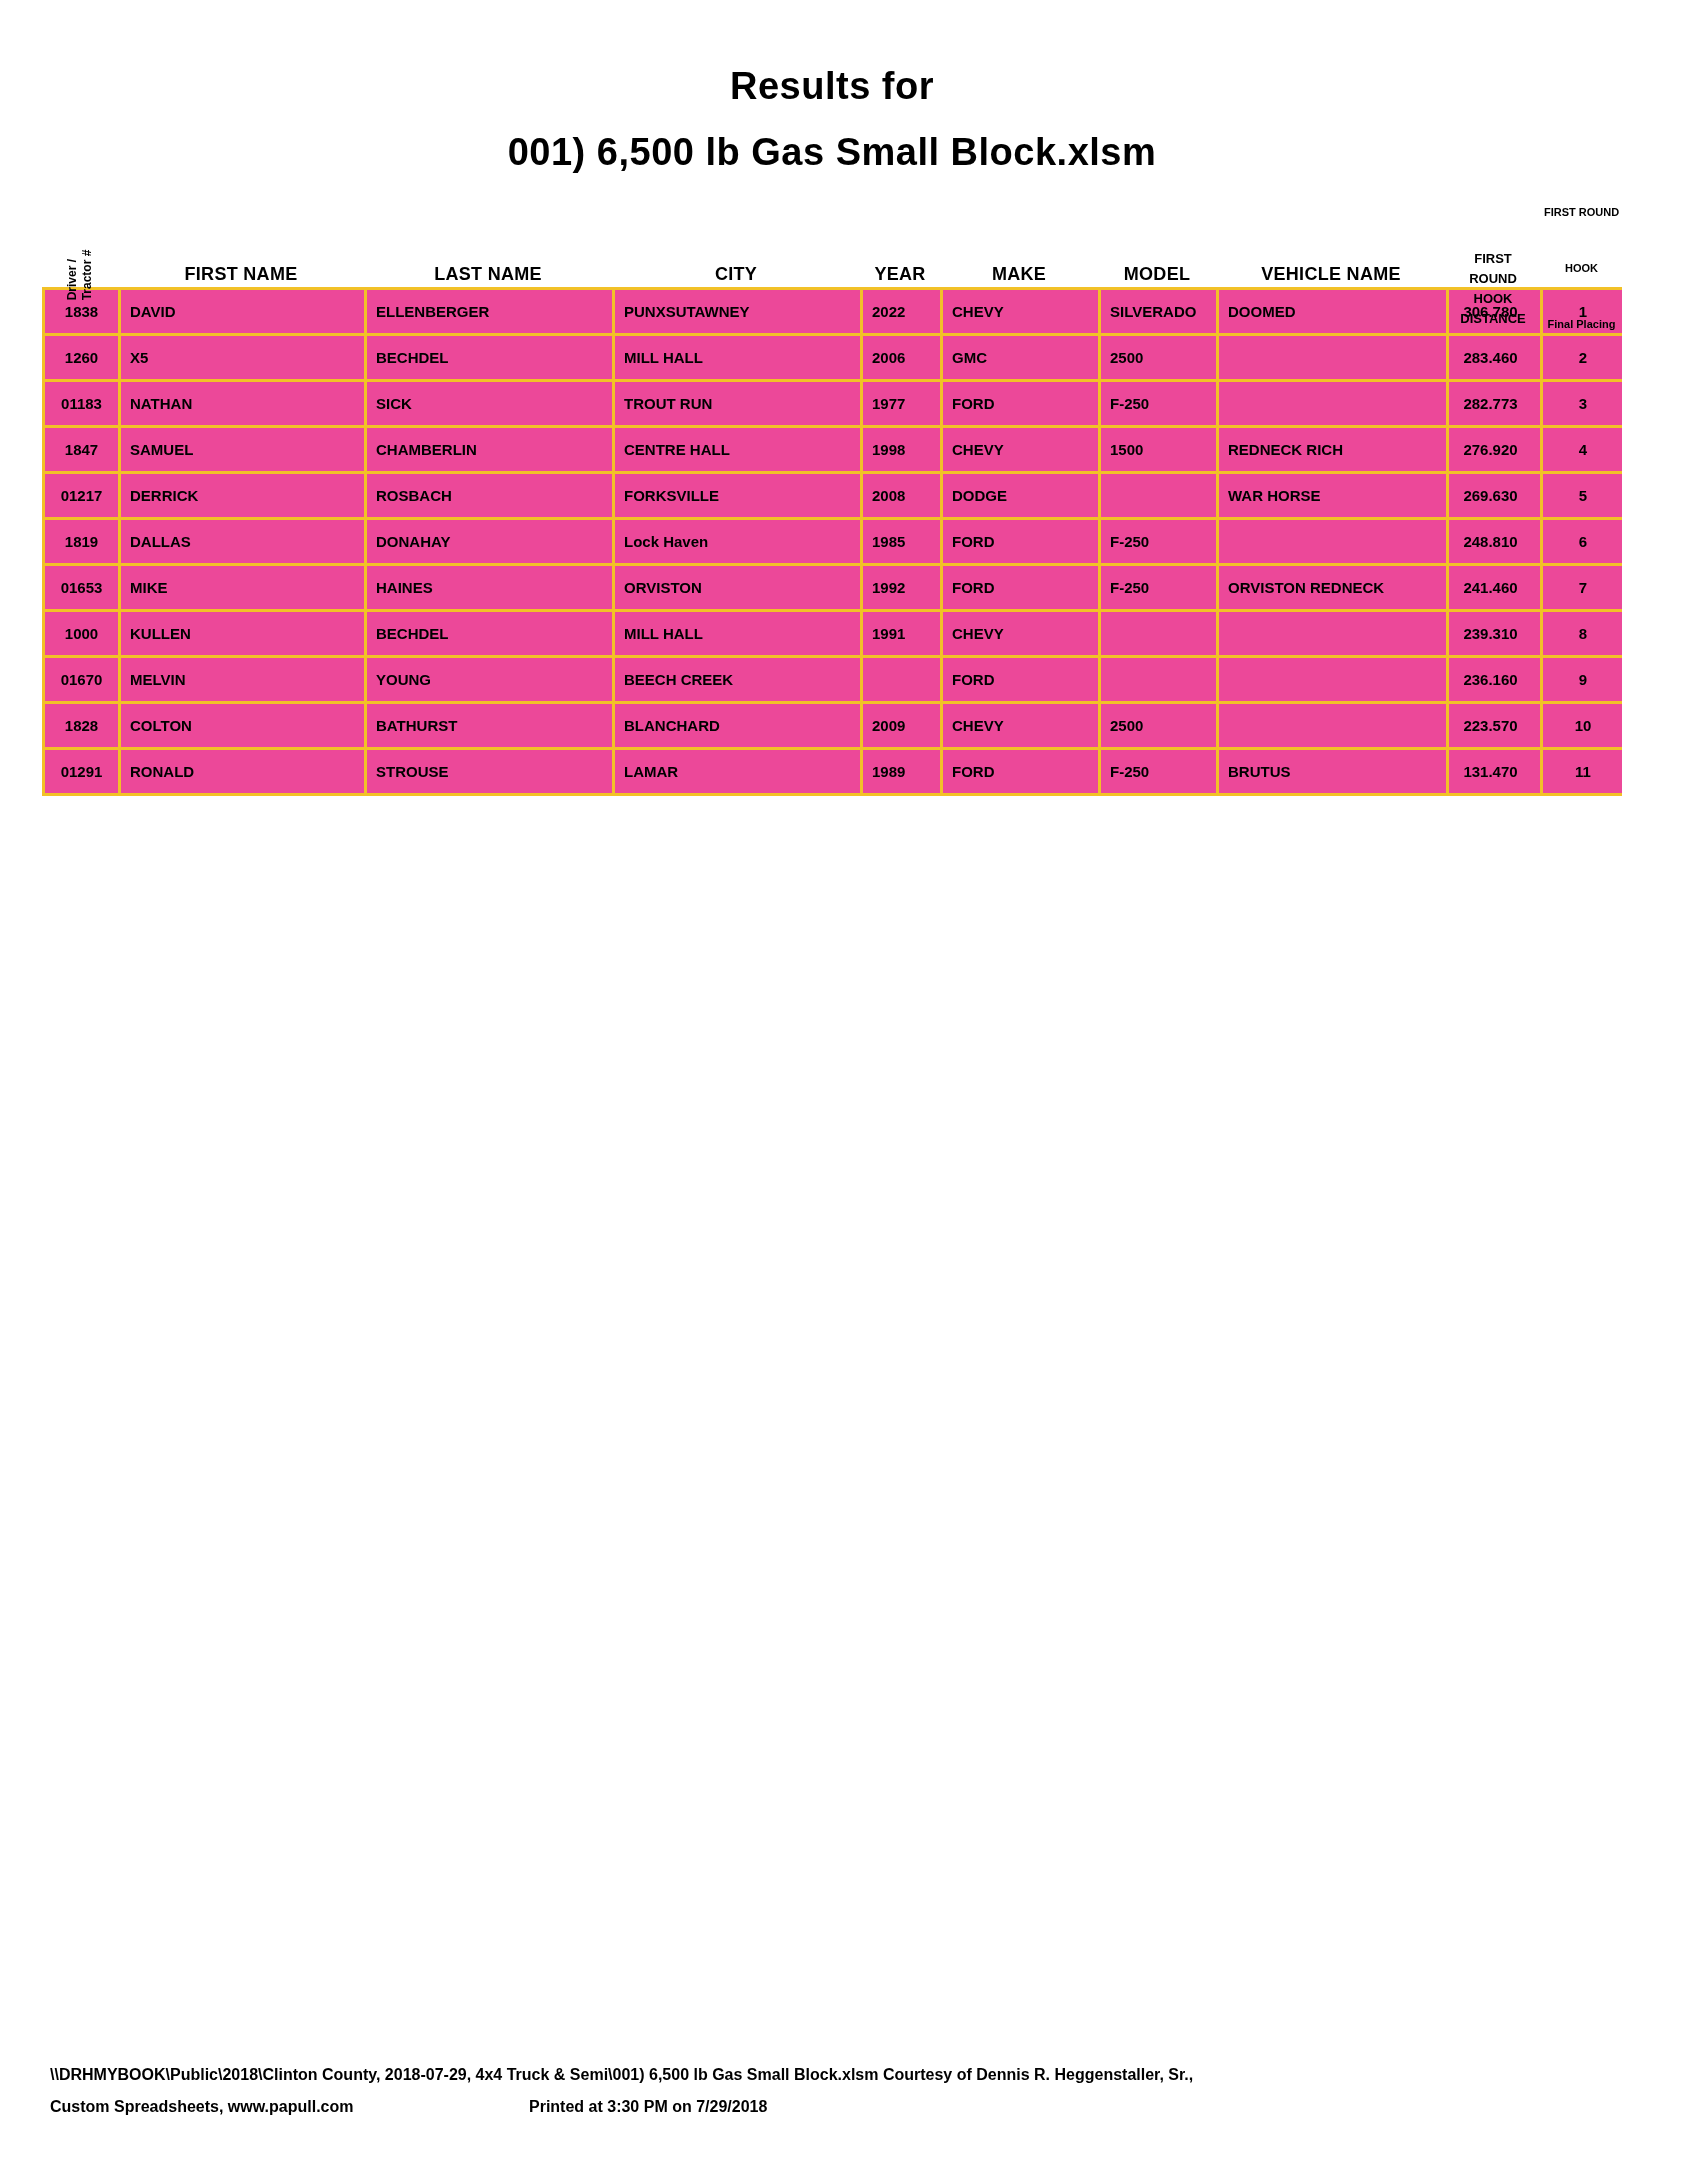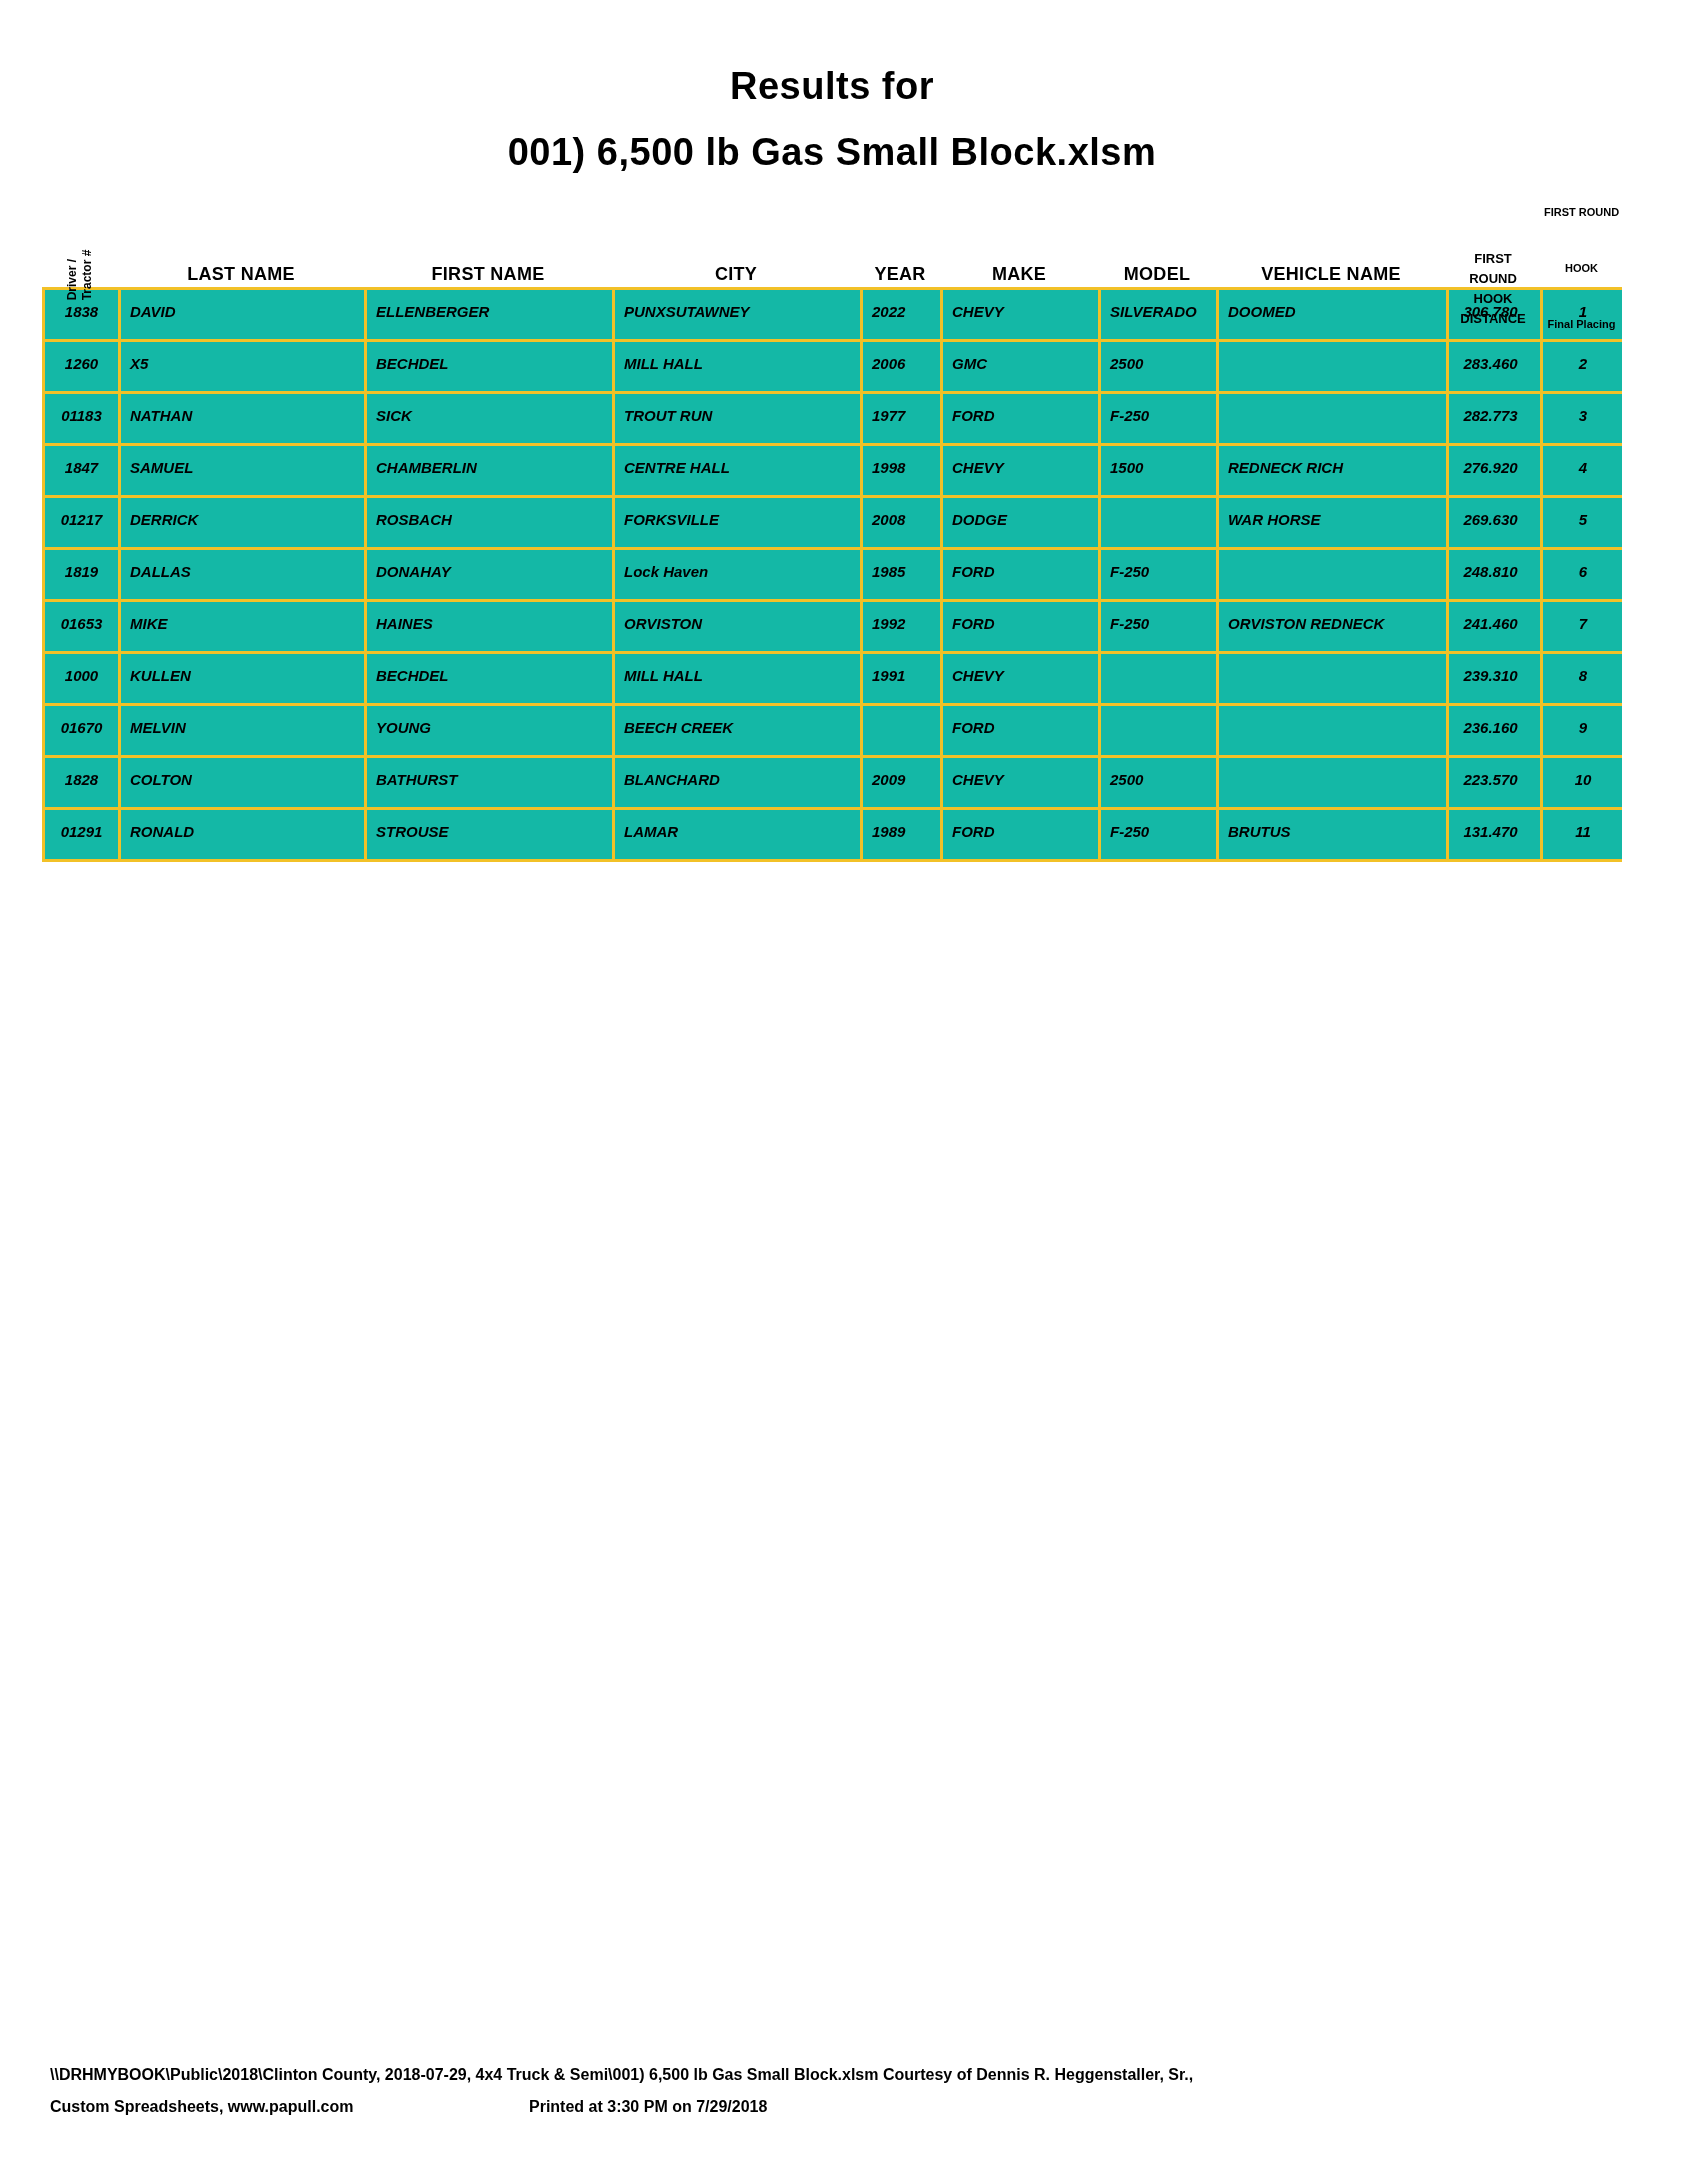--- a/index.html
+++ b/index.html
@@ -18,21 +18,21 @@
 
   .header-row{display:grid;grid-template-columns:var(--col-template);height:83px;margin-top:28px;align-items:stretch;}
   .hcell{display:flex;align-items:center;justify-content:center;text-align:center;}
   .hcell.main{font-size:18px;letter-spacing:0.3px;}
   .hcell.driver-h{overflow:visible;}
   .vert{transform:rotate(-90deg);white-space:nowrap;font-size:12px;line-height:15px;text-align:left;}
   .hcell.dist-h{flex-direction:column;justify-content:flex-end;font-size:13px;line-height:20px;padding-bottom:16px;}
   .hcell.place-h{flex-direction:column;justify-content:flex-end;font-size:11px;line-height:17px;padding-bottom:12px;gap:39px;}
 
   .tbody{border-top:3px solid var(--gold);}
-  .trow{display:grid;grid-template-columns:var(--col-template);height:52px;border-bottom:3px solid var(--gold);background:#14b8a6;font-style:italic;}
+  .trow{display:grid;grid-template-columns:var(--col-template);height:46px;border-bottom:3px solid var(--gold);background:#ec4899;}
   .cell{border-left:3px solid var(--gold);line-height:43px;font-size:15px;white-space:nowrap;overflow:hidden;}
   .tl{padding-left:9px;}
   .ctr{text-align:center;}
   .rt{text-align:center;padding-right:8px;}
 
   .footer{position:absolute;left:50px;top:2059px;width:1624px;font-size:16px;line-height:32px;white-space:nowrap;}
   .footer-line2{position:relative;}
   .printed{position:absolute;left:479px;top:0;}
 </style>
 </head>
@@ -47,22 +47,22 @@
 
   <div class="sheet">
 
     <div class="header-row">
       <div class="hcell driver-h">
         <div class="vert">
           <div>Driver /</div>
           <div>Tractor #</div>
         </div>
       </div>
+      <div class="hcell main">FIRST NAME</div>
       <div class="hcell main">LAST NAME</div>
-      <div class="hcell main">FIRST NAME</div>
       <div class="hcell main">CITY</div>
       <div class="hcell main">YEAR</div>
       <div class="hcell main">MAKE</div>
       <div class="hcell main">MODEL</div>
       <div class="hcell main">VEHICLE NAME</div>
       <div class="hcell dist-h">
         <div>FIRST</div>
         <div>ROUND</div>
         <div>HOOK</div>
         <div>DISTANCE</div>

